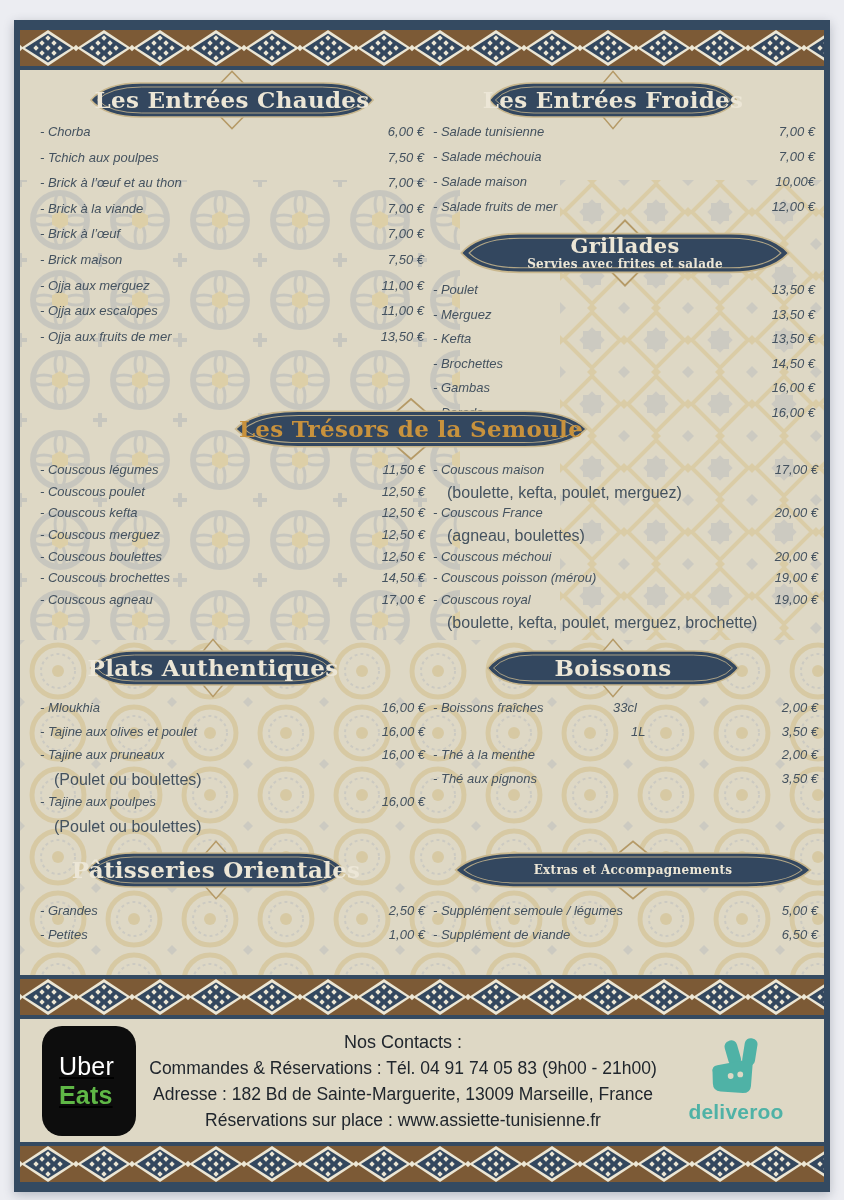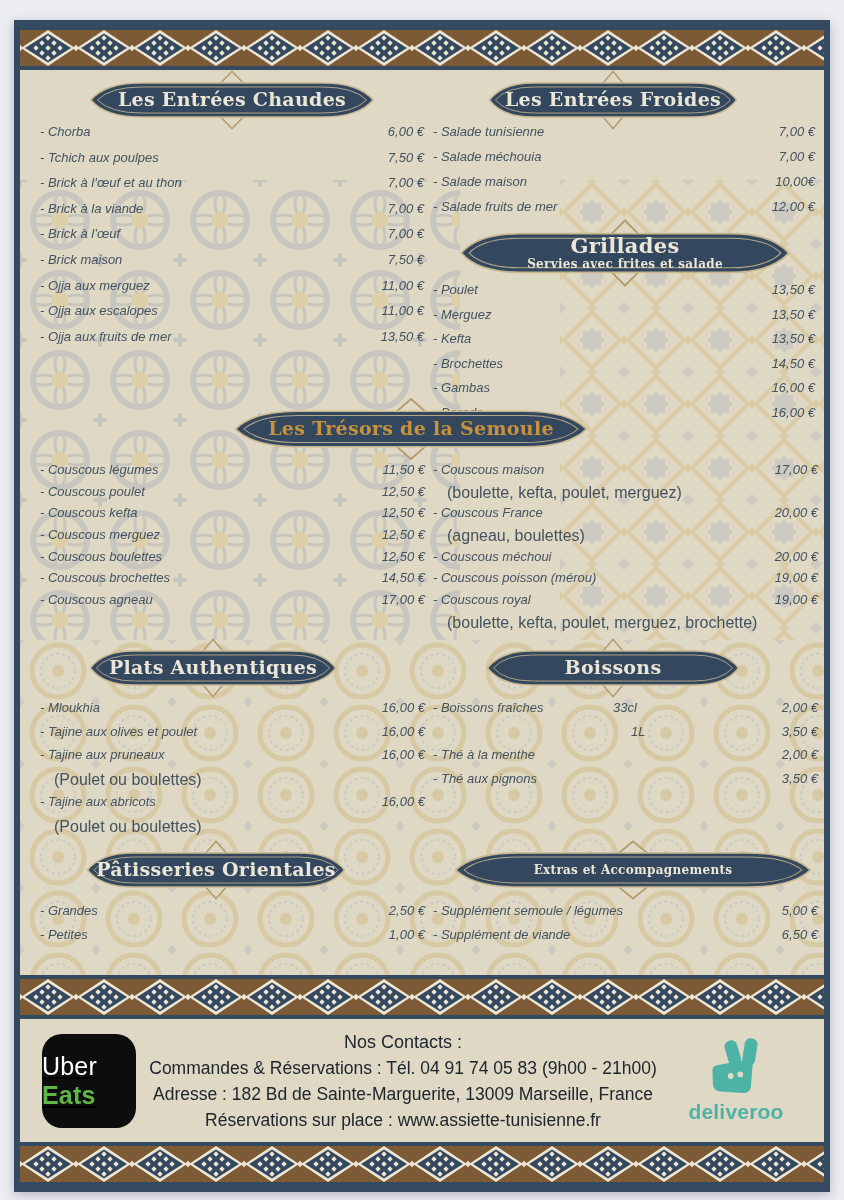--- a/index.html
+++ b/index.html
@@ -29,21 +29,21 @@
   .banner svg.shape{position:absolute;left:0;top:0;width:100%;height:100%;overflow:visible;}
   .fin{fill:#ded8c5;stroke:#b59a67;stroke-width:1.6;}
   .b-outer{fill:#33475f;stroke:#c9b78d;stroke-width:1.6;}
   .b-inner{fill:none;stroke:#c9b78d;stroke-width:1;opacity:.85;}
   .banner .lbl{
     position:relative;z-index:1;display:flex;flex-direction:column;
     align-items:center;justify-content:center;width:100%;height:100%;
     font-family:"DejaVu Serif",serif;font-weight:700;color:#ece6d6;
     letter-spacing:.3px;line-height:1.05;
   }
-  .banner .lbl .t{font-size:19px;white-space:nowrap;}
+  .banner .lbl .t{font-size:23px;white-space:nowrap;}
   .banner.big .lbl .t{font-size:21px;}
   .banner .lbl .sub{font-size:12px;margin-top:1px;white-space:nowrap;}
   .banner.gold .lbl .t{color:#c8923d;}
   .banner.small .lbl .t{font-size:12px;}
 
   
   .col{position:absolute;display:flex;flex-direction:column;color:#44525f;}
   .row{display:flex;align-items:flex-start;position:relative;height:var(--rh,23.5px);
        font-size:13px;white-space:nowrap;font-style:italic;}
   .row .nm{overflow:visible;}
@@ -51,22 +51,22 @@
   .row .size{position:absolute;left:180px;}
   .row .size.s2{left:198px;}
   .note{height:var(--rh,23.5px);padding-left:14px;font-size:16px;white-space:nowrap;}
 
   
   .footer{
     height:123px;flex:none;display:flex;align-items:center;
     padding:0 22px;box-sizing:border-box;gap:10px;background:#ded8c5;
   }
   .uber{
-    width:94px;height:94px;flex:none;background:#0d0d0d;border-radius:20px;
-    display:flex;flex-direction:column;justify-content:center;
+    width:94px;height:110px;flex:none;background:#0d0d0d;border-radius:20px;
+    display:flex;flex-direction:column;justify-content:center;padding-left:17px;
     box-sizing:border-box;
     text-decoration:underline;
   }
   .uber .u1{color:#ffffff;font-size:25px;font-weight:500;line-height:29px;letter-spacing:.2px;}
   .uber .u2{color:#5fb746;font-size:25px;font-weight:700;line-height:29px;letter-spacing:.2px;}
   .contacts{flex:1;text-align:center;color:#20262d;}
   .contacts .head{font-size:18px;line-height:26px;}
   .contacts .ln{font-size:17.5px;line-height:26px;}
   .roo{width:132px;flex:none;display:flex;flex-direction:column;align-items:center;}
   .roo .word{color:#4fb2a6;font-size:21px;font-weight:700;letter-spacing:.2px;margin-top:2px;}
@@ -372,21 +372,21 @@
       <div class="row">
           <span class="nm">- Tajine aux olives et poulet</span>
           <span class="pr">16,00 €</span>
         </div>
       <div class="row">
           <span class="nm">- Tajine aux pruneaux</span>
           <span class="pr">16,00 €</span>
         </div>
       <div class="note">(Poulet ou boulettes)</div>
       <div class="row">
-          <span class="nm">- Tajine aux abricots</span>
+          <span class="nm">- Tajine aux poulpes</span>
           <span class="pr">16,00 €</span>
         </div>
       <div class="note">(Poulet ou boulettes)</div>
     </div>
 
     <div class="banner" style="left:465px;top:576px;width:256px;height:44px">
       <svg class="shape" viewBox="0 0 300 44" preserveAspectRatio="none">
         <rect class="fin" x="141" y="-3" width="18" height="18" transform="rotate(45 150 6)"></rect>
         <rect class="fin" x="141" y="29" width="18" height="18" transform="rotate(45 150 38)"></rect>
         <path class="b-outer" d="M3,22 Q18,5 55,5 L245,5 Q282,5 297,22 Q282,39 245,39 L55,39 Q18,39 3,22 Z"></path>

